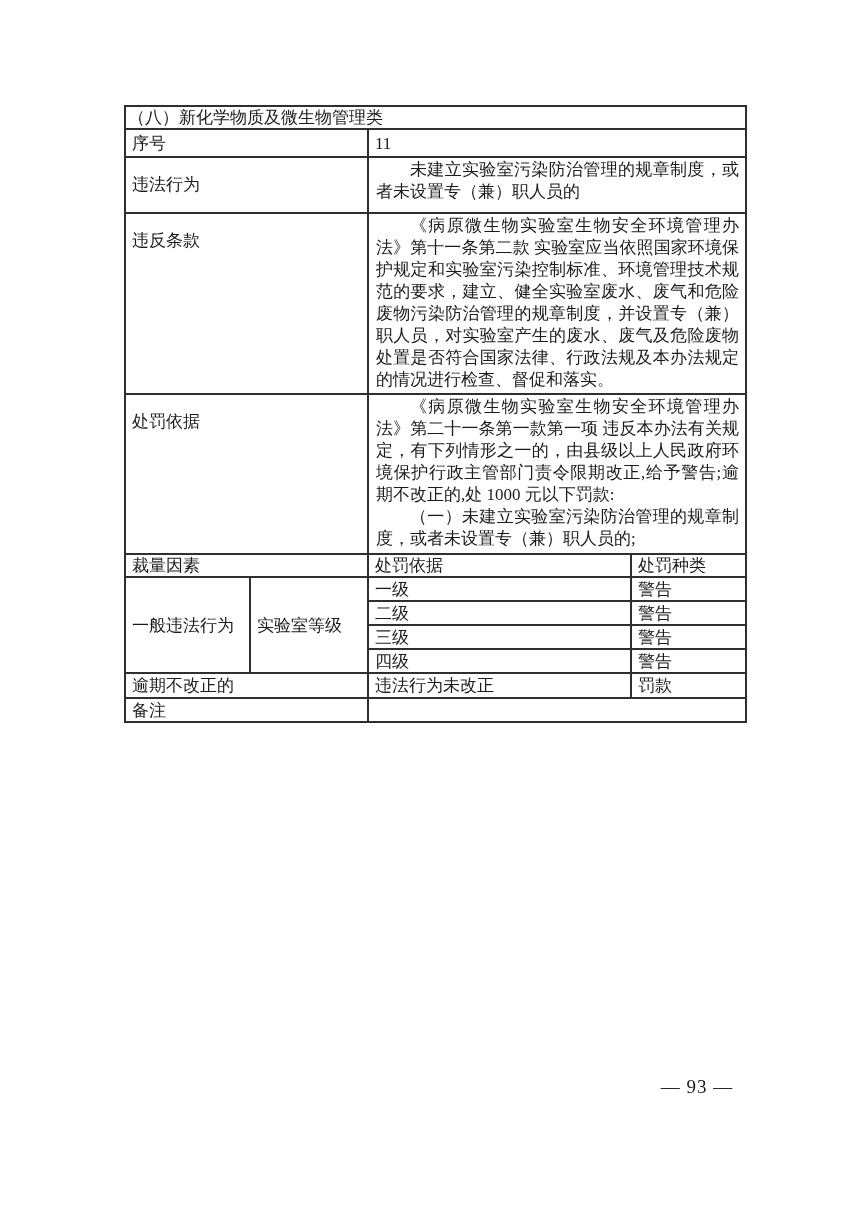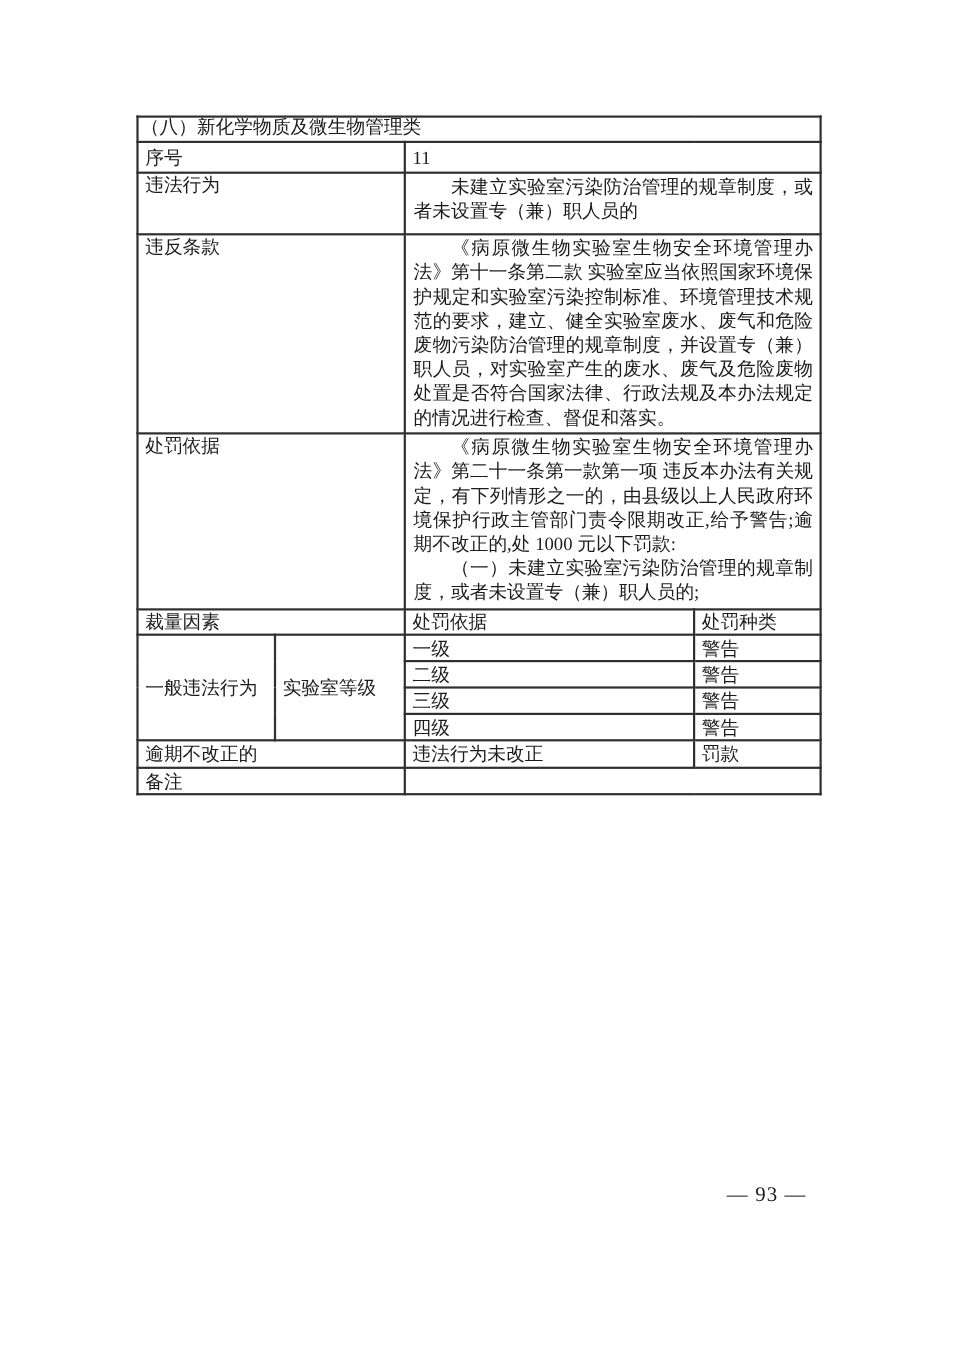--- a/index.html
+++ b/index.html
@@ -28,24 +28,24 @@
   }
   tr.r-title   { height: 22px; }
   tr.r-serial  { height: 28px; margin-top: 44px; }
   tr.r-act     { height: 56px; }
   tr.r-clause  { height: 176px; }
   tr.r-basis   { height: 160px; }
   tr.r-dheader { height: 21px; }
   tr.r-level   { height: 24px; }
   tr.r-overdue { height: 25px; }
   tr.r-remarks { height: 24px; }
-  td.title-cell { padding-left: 2px; font-family: Liberation Mono, monospace; }
+  td.title-cell { padding-left: 2px; }
   td.label-top {
     vertical-align: top;
-    padding-top: 0;
+    padding-top: 16px;
   }
   td.para-cell {
     vertical-align: top;
     padding: 1px 6px 2px 7px;
     margin-left: 16px;
   }
   td.para-cell p {
     margin: 0;
     line-height: 22px;
     text-align: justify;

